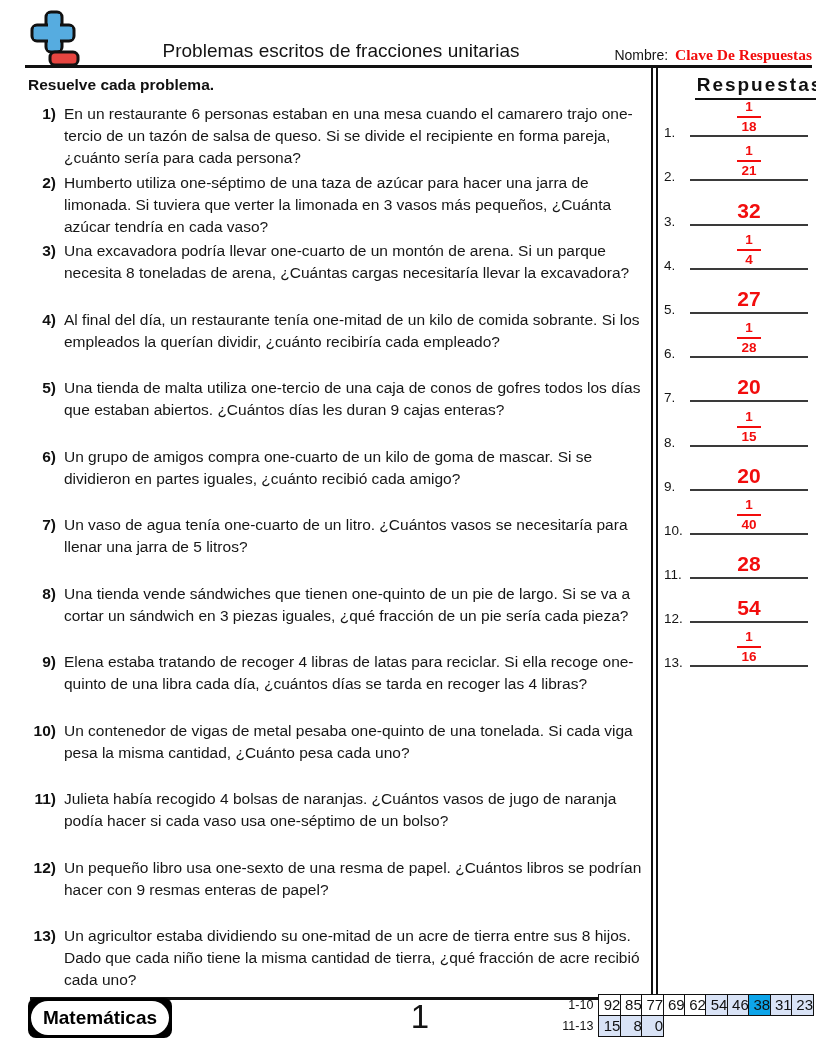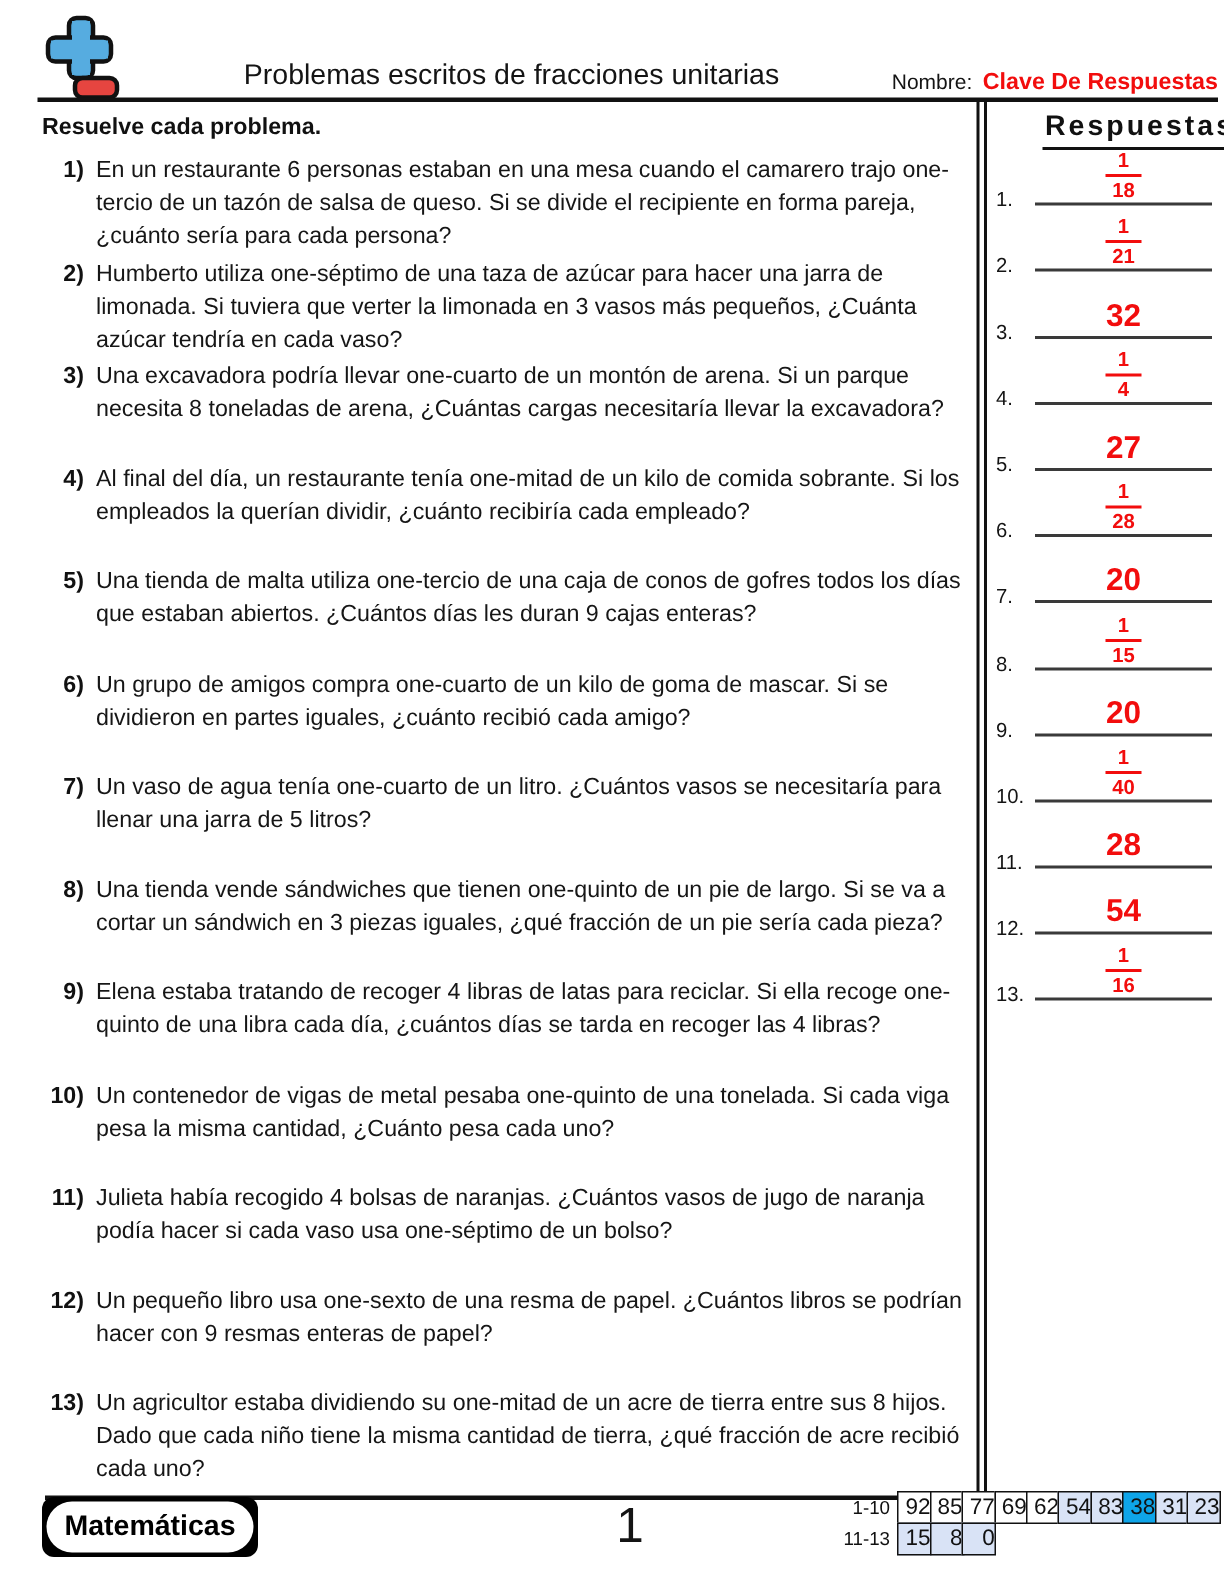--- a/index.html
+++ b/index.html
@@ -5,21 +5,21 @@
   html,body{margin:0;padding:0;background:#fff;}
   .page{position:relative;width:816px;height:1056px;background:#fff;overflow:hidden;
         font-family:"Liberation Sans",sans-serif;color:#111;}
 
   
   .logo{position:absolute;left:26px;top:8px;width:56px;height:60px;}
   .title{position:absolute;left:150px;top:40px;width:382px;text-align:center;
          font-size:19px;color:#141414;}
   .name-area{position:absolute;right:4px;top:46px;display:flex;align-items:baseline;}
   .name-label{font-size:14px;color:#141414;}
-  .name-value{font-size:15.5px;font-weight:bold;margin-left:7px;}
+  .name-value{font-size:15.5px;font-weight:bold;margin-left:7px;font-family:Liberation Serif, serif;}
   .header-rule{position:absolute;left:25px;top:65px;width:787px;height:3px;background:#111;}
 
   
   .instructions{position:absolute;left:28px;top:76px;font-size:15.5px;font-weight:bold;}
   .problems-list{position:absolute;left:22px;top:103px;width:624px;}
   .problem{display:grid;grid-template-columns:34px 1fr;column-gap:8px;height:68.5px;
            font-size:15.5px;line-height:22px;}
   .p-num{font-weight:bold;text-align:right;}
   .p-text{color:#161616;}
 
@@ -282,21 +282,21 @@
   <div class="page-num">1</div>
   <div class="score-grid" id="score-grid">
       <div class="grid-row">
         <div class="grid-label">1-10</div>
         <div class="grid-cell">92</div>
         <div class="grid-cell">85</div>
         <div class="grid-cell">77</div>
         <div class="grid-cell">69</div>
         <div class="grid-cell">62</div>
         <div class="grid-cell" style="background: rgb(217, 227, 246);">54</div>
-        <div class="grid-cell" style="background: rgb(217, 227, 246);">83</div>
+        <div class="grid-cell" style="background: rgb(217, 227, 246);">46</div>
         <div class="grid-cell" style="background: #0ea5e9;">38</div>
         <div class="grid-cell" style="background: rgb(217, 227, 246);">31</div>
         <div class="grid-cell" style="background: rgb(217, 227, 246);">23</div>
       </div>
       <div class="grid-row">
         <div class="grid-label">11-13</div>
         <div class="grid-cell" style="background: rgb(217, 227, 246);">15</div>
         <div class="grid-cell" style="background: rgb(217, 227, 246);">8</div>
         <div class="grid-cell" style="background: rgb(217, 227, 246);">0</div>
       </div>

